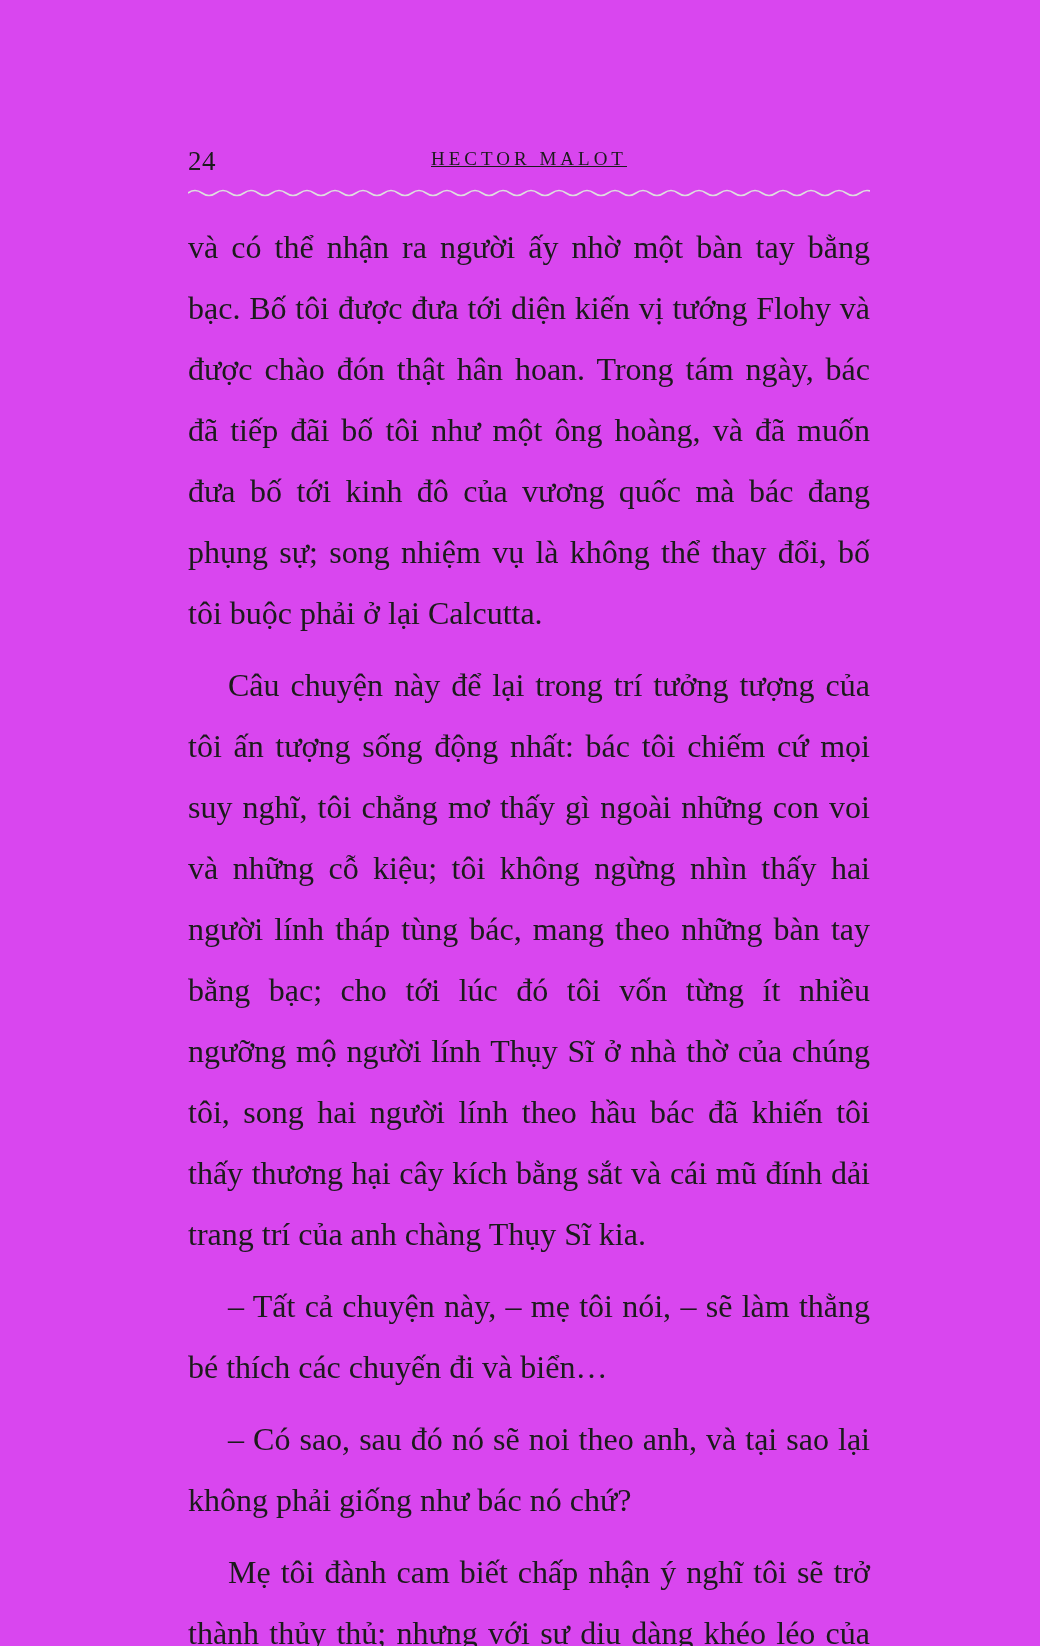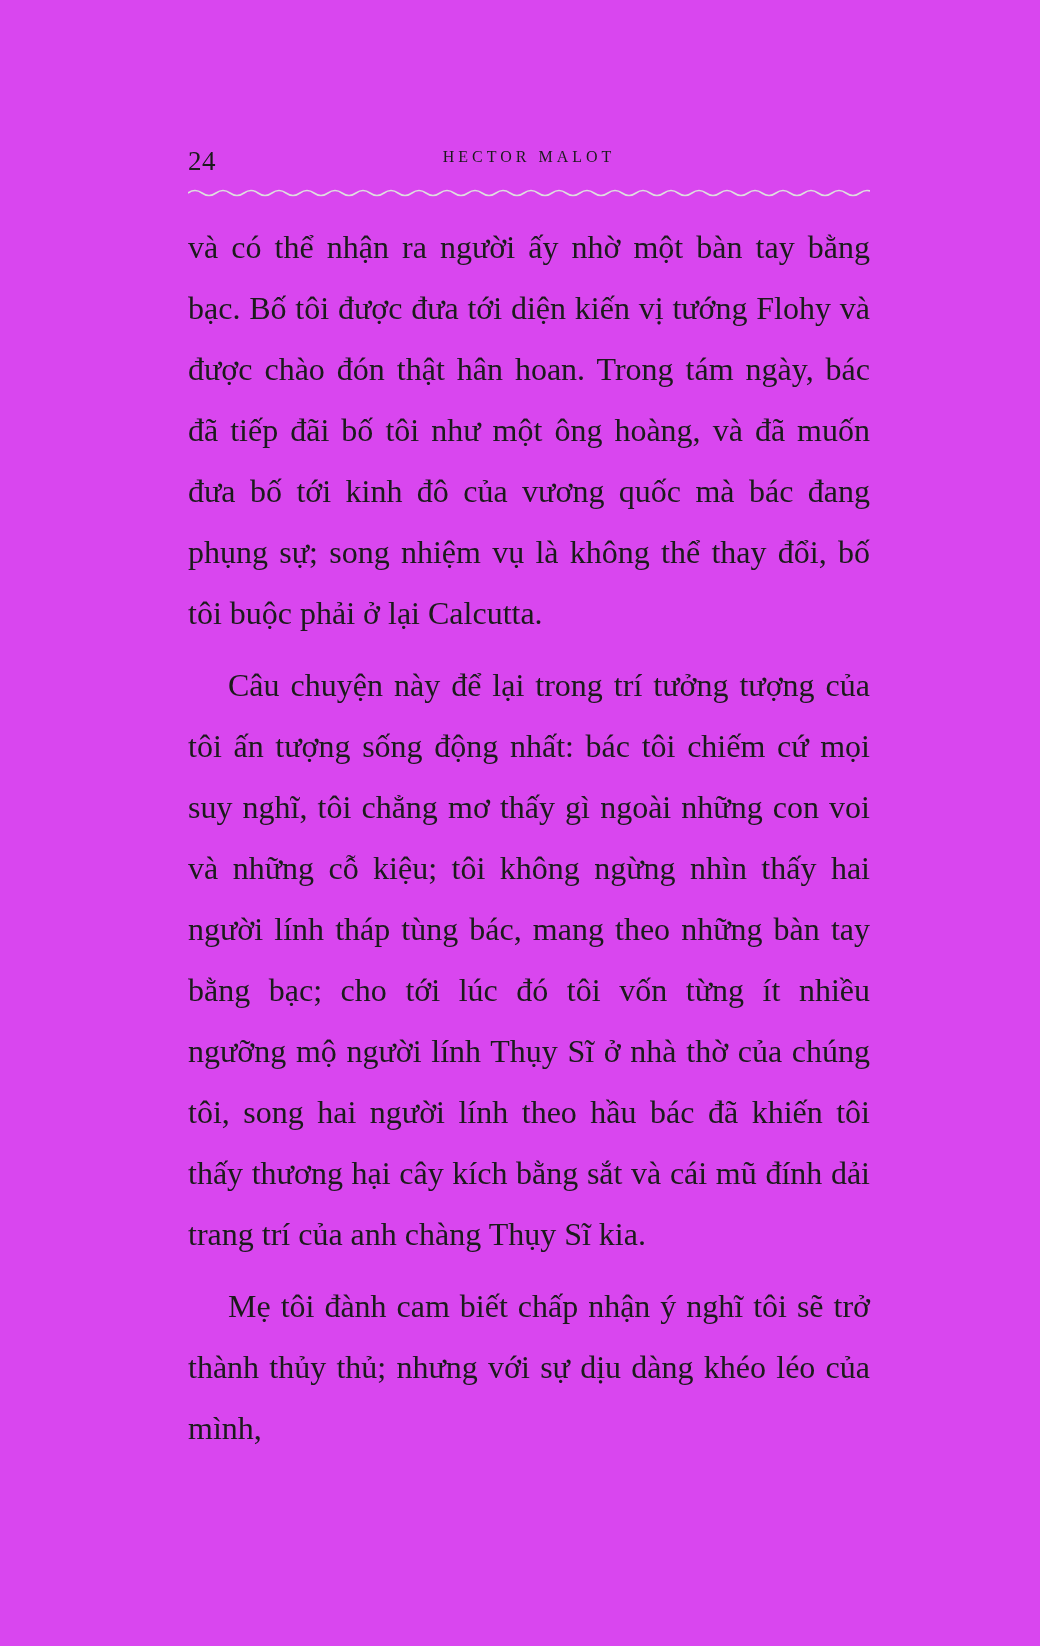--- a/index.html
+++ b/index.html
@@ -25,23 +25,24 @@
   .page-number {
     position: absolute;
     left: 0;
     top: 0;
     font-size: 27px;
     letter-spacing: 0.5px;
   }
   .running-title {
     display: block;
     text-align: center;
-    font-size: 16px;
+    font-size: 19px;
     letter-spacing: 4px;
     padding-top: 2px;
+    text-decoration: underline;
   }
   .divider {
     display: block;
     width: 682px;
     height: 9px;
     margin-top: 10px;
     overflow: hidden;
   }
   .body-text {
     margin-top: 20px;
@@ -67,16 +68,18 @@
     <span class="running-title">HECTOR MALOT</span>
   </header>
 
   <svg class="divider" viewBox="0 0 682 9" xmlns="http://www.w3.org/2000/svg">
     <path d="M0 5 q7 -5 14 0 t 14 0 t 14 0 t 14 0 t 14 0 t 14 0 t 14 0 t 14 0 t 14 0 t 14 0 t 14 0 t 14 0 t 14 0 t 14 0 t 14 0 t 14 0 t 14 0 t 14 0 t 14 0 t 14 0 t 14 0 t 14 0 t 14 0 t 14 0 t 14 0 t 14 0 t 14 0 t 14 0 t 14 0 t 14 0 t 14 0 t 14 0 t 14 0 t 14 0 t 14 0 t 14 0 t 14 0 t 14 0 t 14 0 t 14 0 t 14 0 t 14 0 t 14 0 t 14 0 t 14 0 t 14 0 t 14 0 t 14 0 t 14 0" fill="none" stroke="#dedede" stroke-width="1.6"></path>
   </svg>
 
   <main class="body-text">
     <p class="para no-indent">và có thể nhận ra người ấy nhờ một bàn tay bằng bạc. Bố tôi được đưa tới diện kiến vị tướng Flohy và được chào đón thật hân hoan. Trong tám ngày, bác đã tiếp đãi bố tôi như một ông hoàng, và đã muốn đưa bố tới kinh đô của vương quốc mà bác đang phụng sự; song nhiệm vụ là không thể thay đổi, bố tôi buộc phải ở lại Calcutta.</p>
     <p class="para">Câu chuyện này để lại trong trí tưởng tượng của tôi ấn tượng sống động nhất: bác tôi chiếm cứ mọi suy nghĩ, tôi chẳng mơ thấy gì ngoài những con voi và những cỗ kiệu; tôi không ngừng nhìn thấy hai người lính tháp tùng bác, mang theo những bàn tay bằng bạc; cho tới lúc đó tôi vốn từng ít nhiều ngưỡng mộ người lính Thụy Sĩ ở nhà thờ của chúng tôi, song hai người lính theo hầu bác đã khiến tôi thấy thương hại cây kích bằng sắt và cái mũ đính dải trang trí của anh chàng Thụy Sĩ kia.</p>
+    <p class="para">– Tất cả chuyện này, – mẹ tôi nói, – sẽ làm thằng bé thích các chuyến đi và biển…</p>
+    <p class="para">– Có sao, sau đó nó sẽ noi theo anh, và tại sao lại không phải giống như bác nó chứ?</p>
     <p class="para">Mẹ tôi đành cam biết chấp nhận ý nghĩ tôi sẽ trở thành thủy thủ; nhưng với sự dịu dàng khéo léo của mình,</p>
   </main>
 
 </div>
 
 </body></html>

